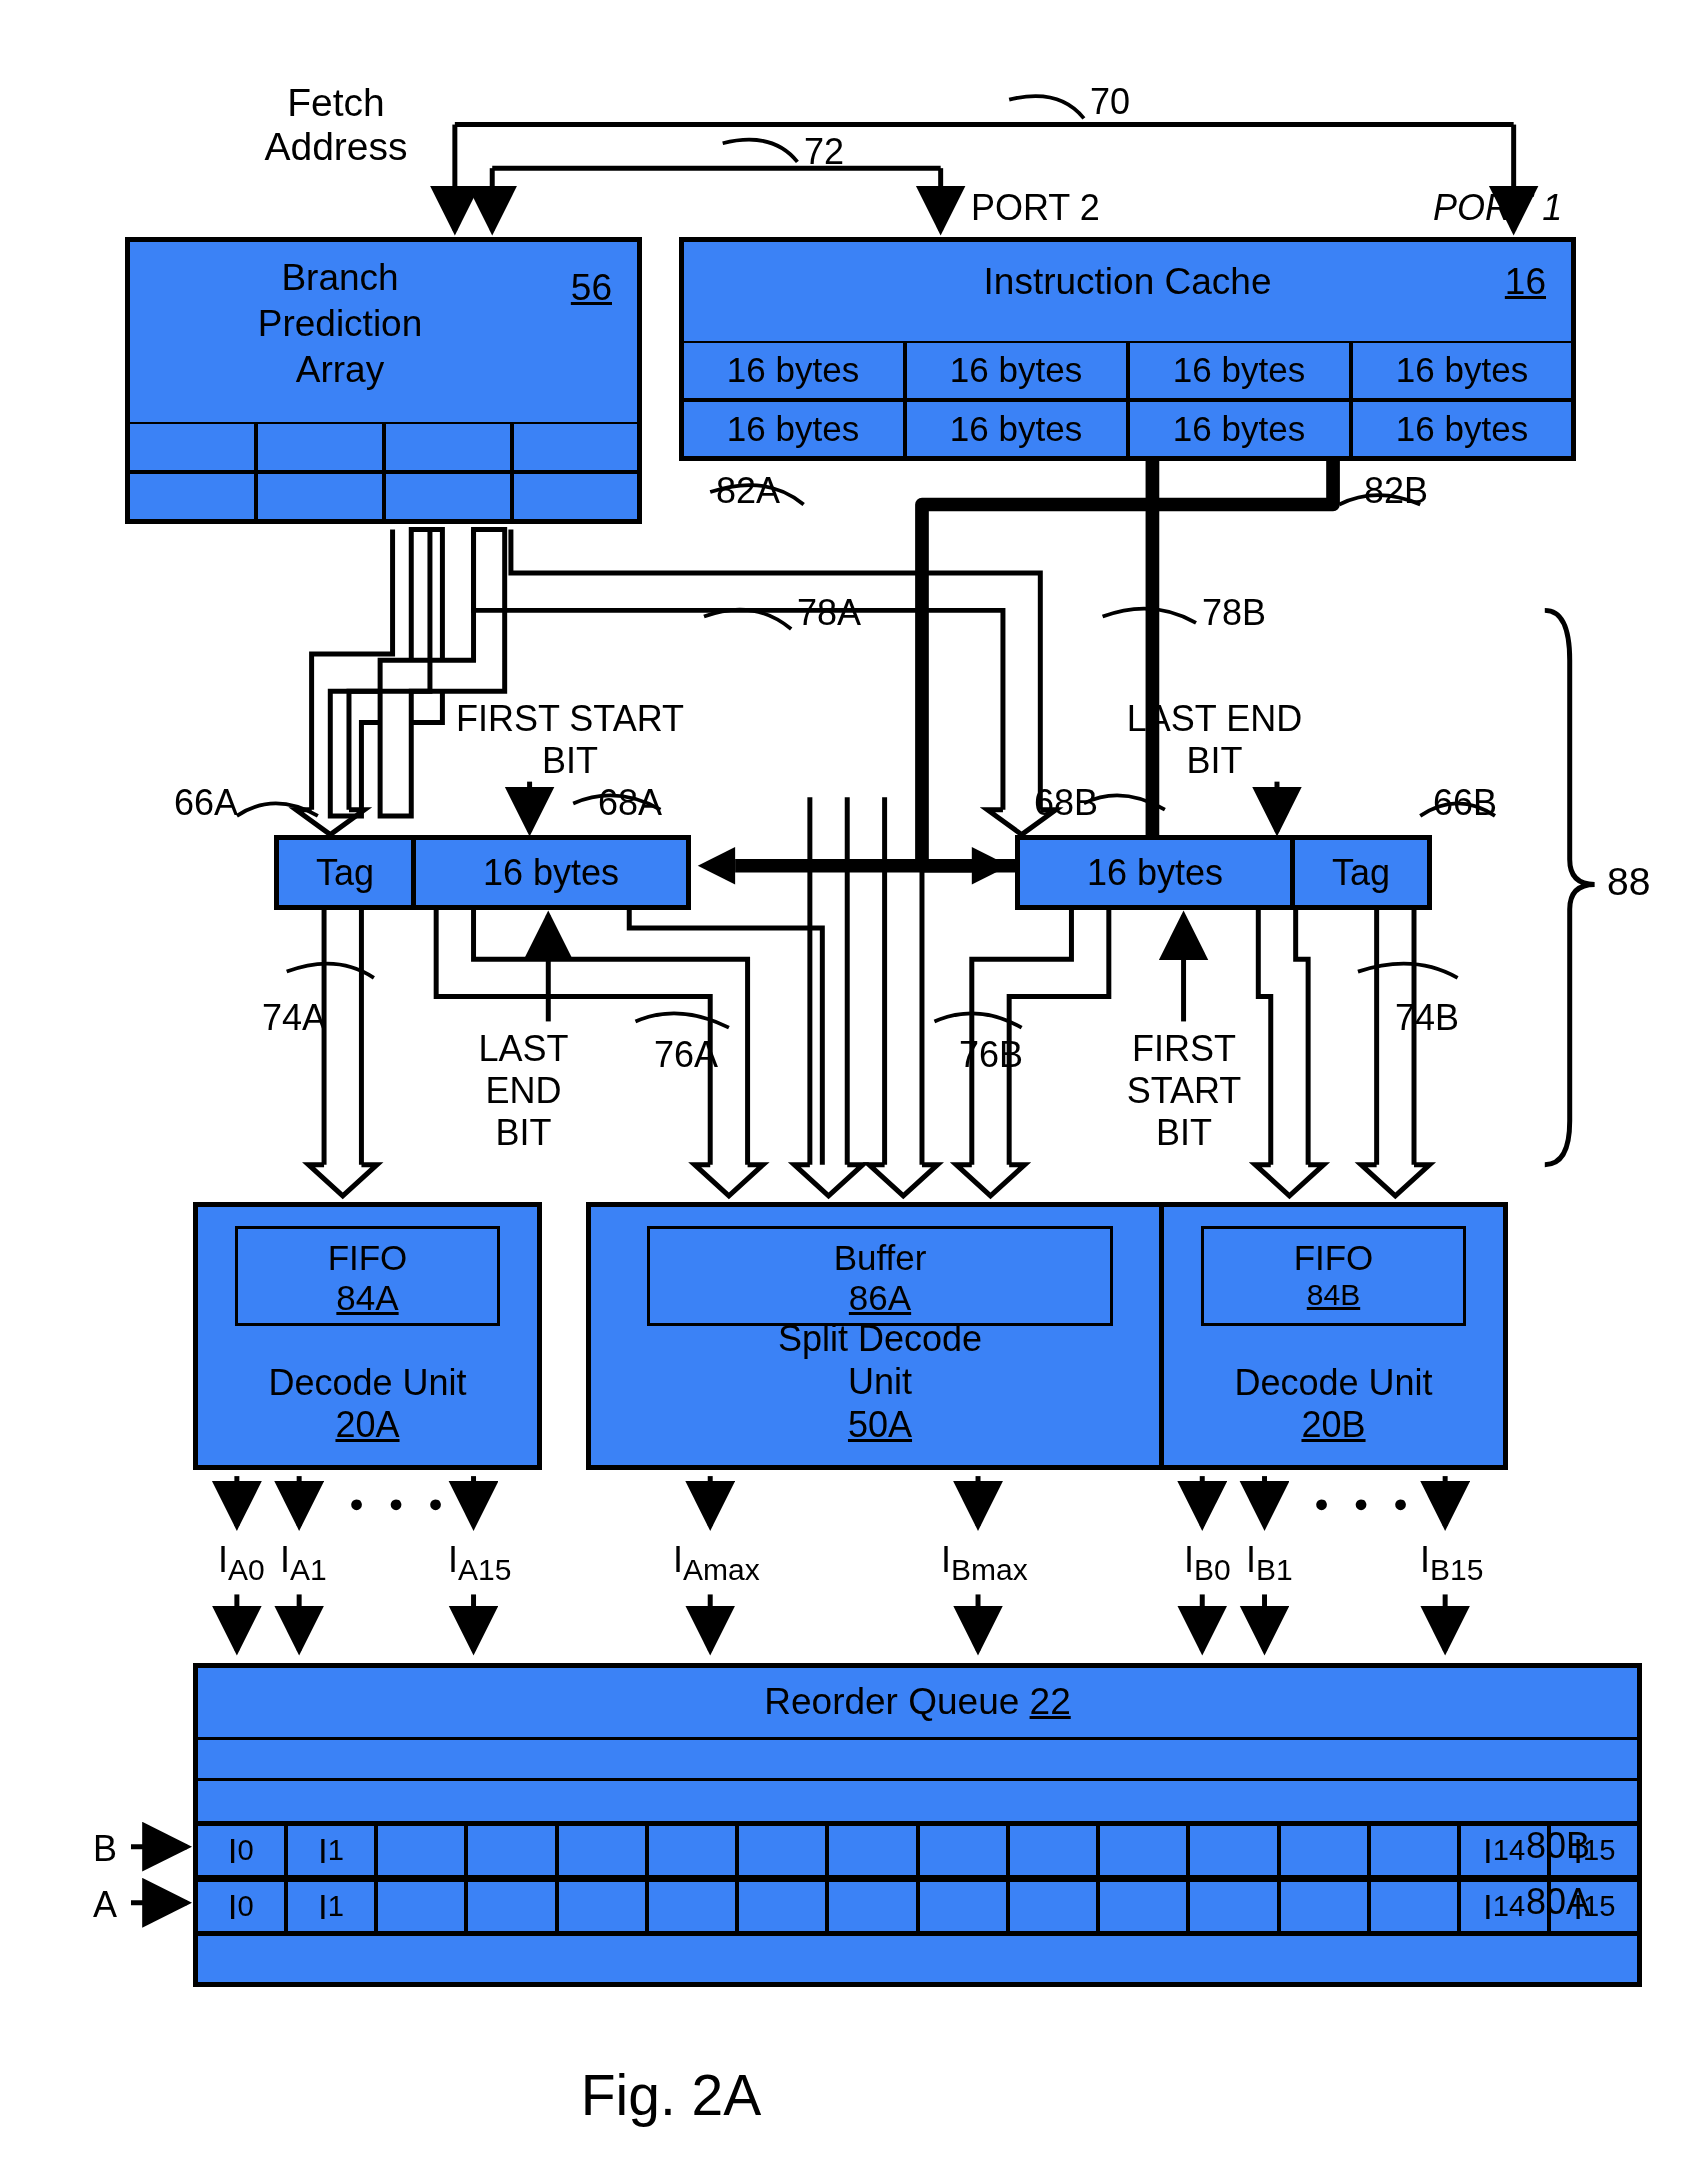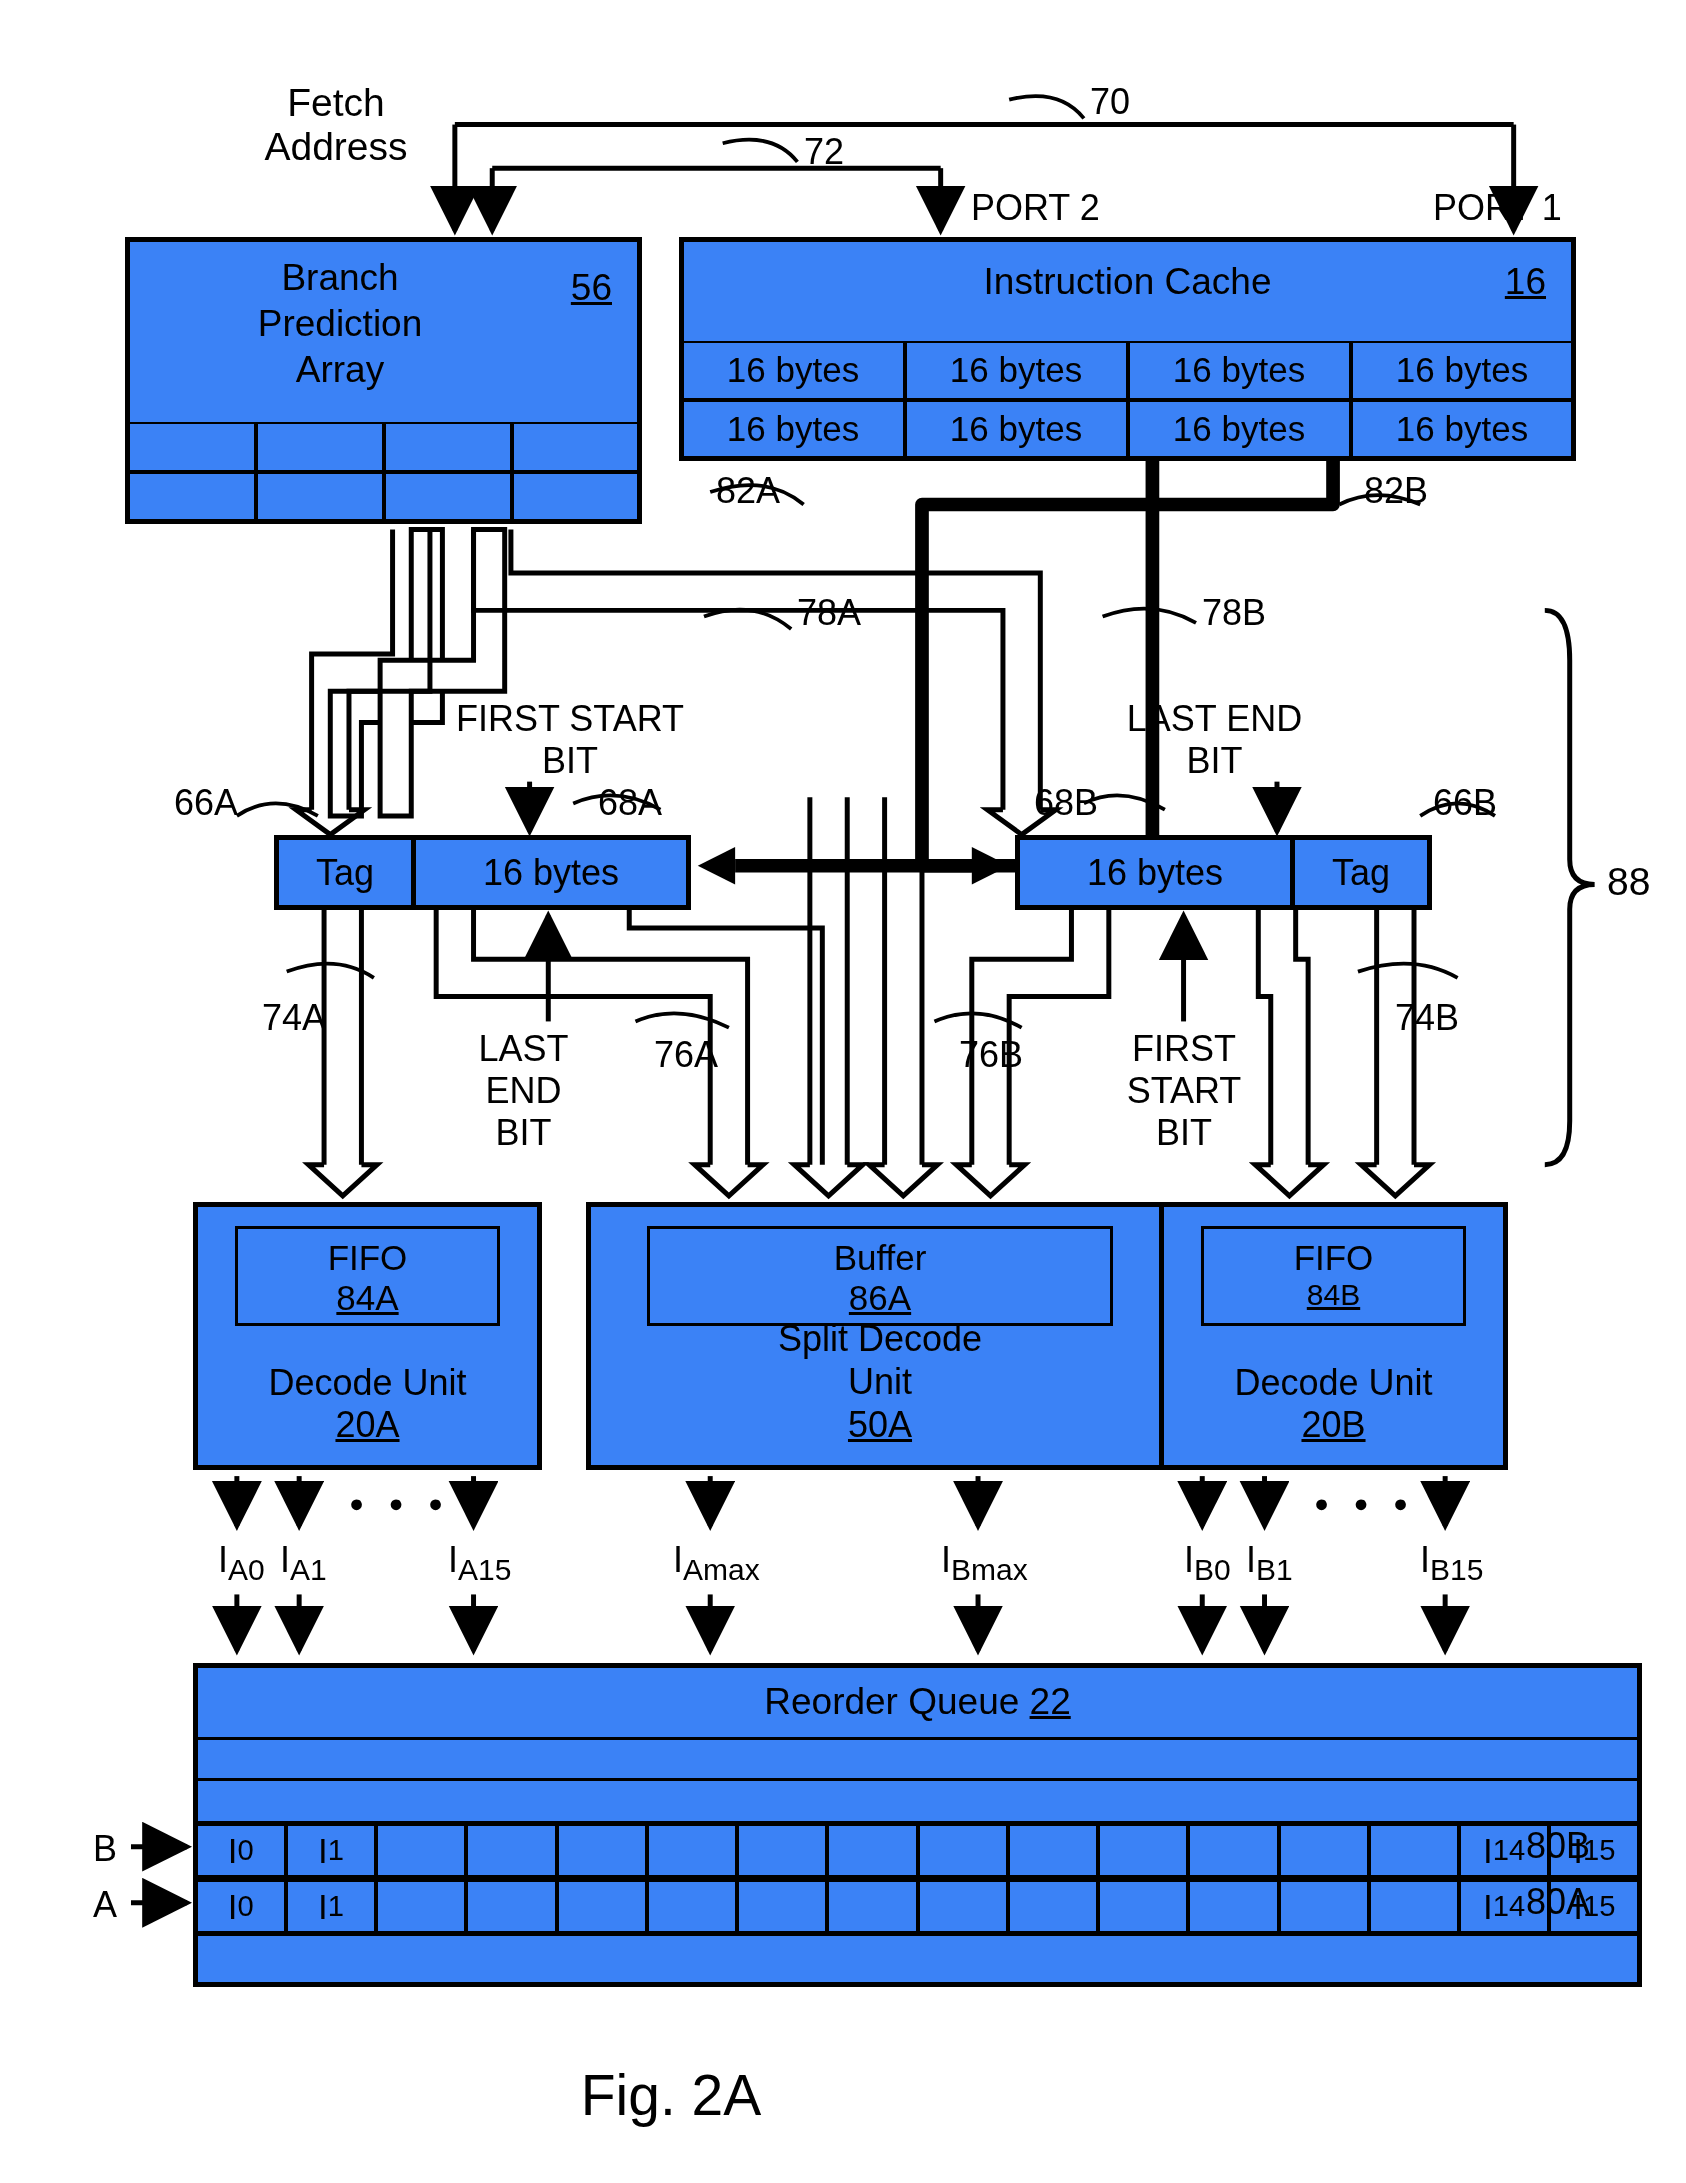--- a/index.html
+++ b/index.html
@@ -178,21 +178,21 @@
 
   <path d="M 380 1310 Q 440 1270 510 1310" stroke="#000" stroke-width="6" fill="none"></path>
   <path d="M 2280 1310 Q 2340 1270 2400 1310" stroke="#000" stroke-width="6" fill="none"></path>
 </svg>
 
 <div class="label" style="left:230px; top:81px; width:212px; white-space:pre-line; text-align:center; font-size:39px;">Fetch Address</div>
 
 <div class="label" style="left:1090px; top:81px;">70</div>
 <div class="label" style="left:804px; top:131px;">72</div>
 <div class="label" style="left:951px; top:187px;margin-left:20px;">PORT 2</div>
-<div class="label" style="left:1433px; top:187px;">PORT 1</div>
+<div class="label" style="left:1433px; top:187px;font-style:italic;">PORT 1</div>
 
 <div class="box" style="left:125px; top:237px; width:517px; height:287px;">
   <div style="position:absolute; left:31px; top:12.5px; right:118px; font-size:37px; white-space:pre-line; line-height:1.25;">Branch
 Prediction
 Array</div>
   <div class="underline" style="position:absolute; right:25px; top:25px; font-size:37px;">56</div>
 
   <div style="position:absolute; left:-2.5px; bottom:-2.5px; right:-2.5px; height:100px; display:grid; grid-template-columns:repeat(4,1fr); grid-template-rows:1fr 1fr;">
     <div class="cell"></div>
         <div class="cell"></div>

